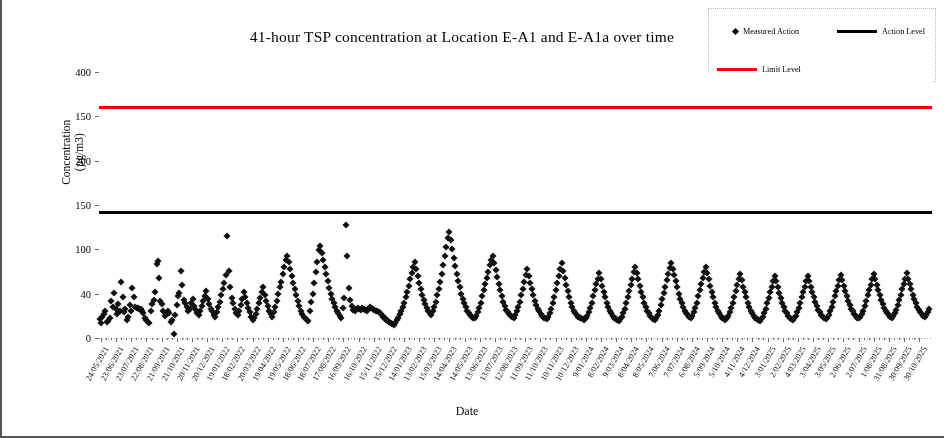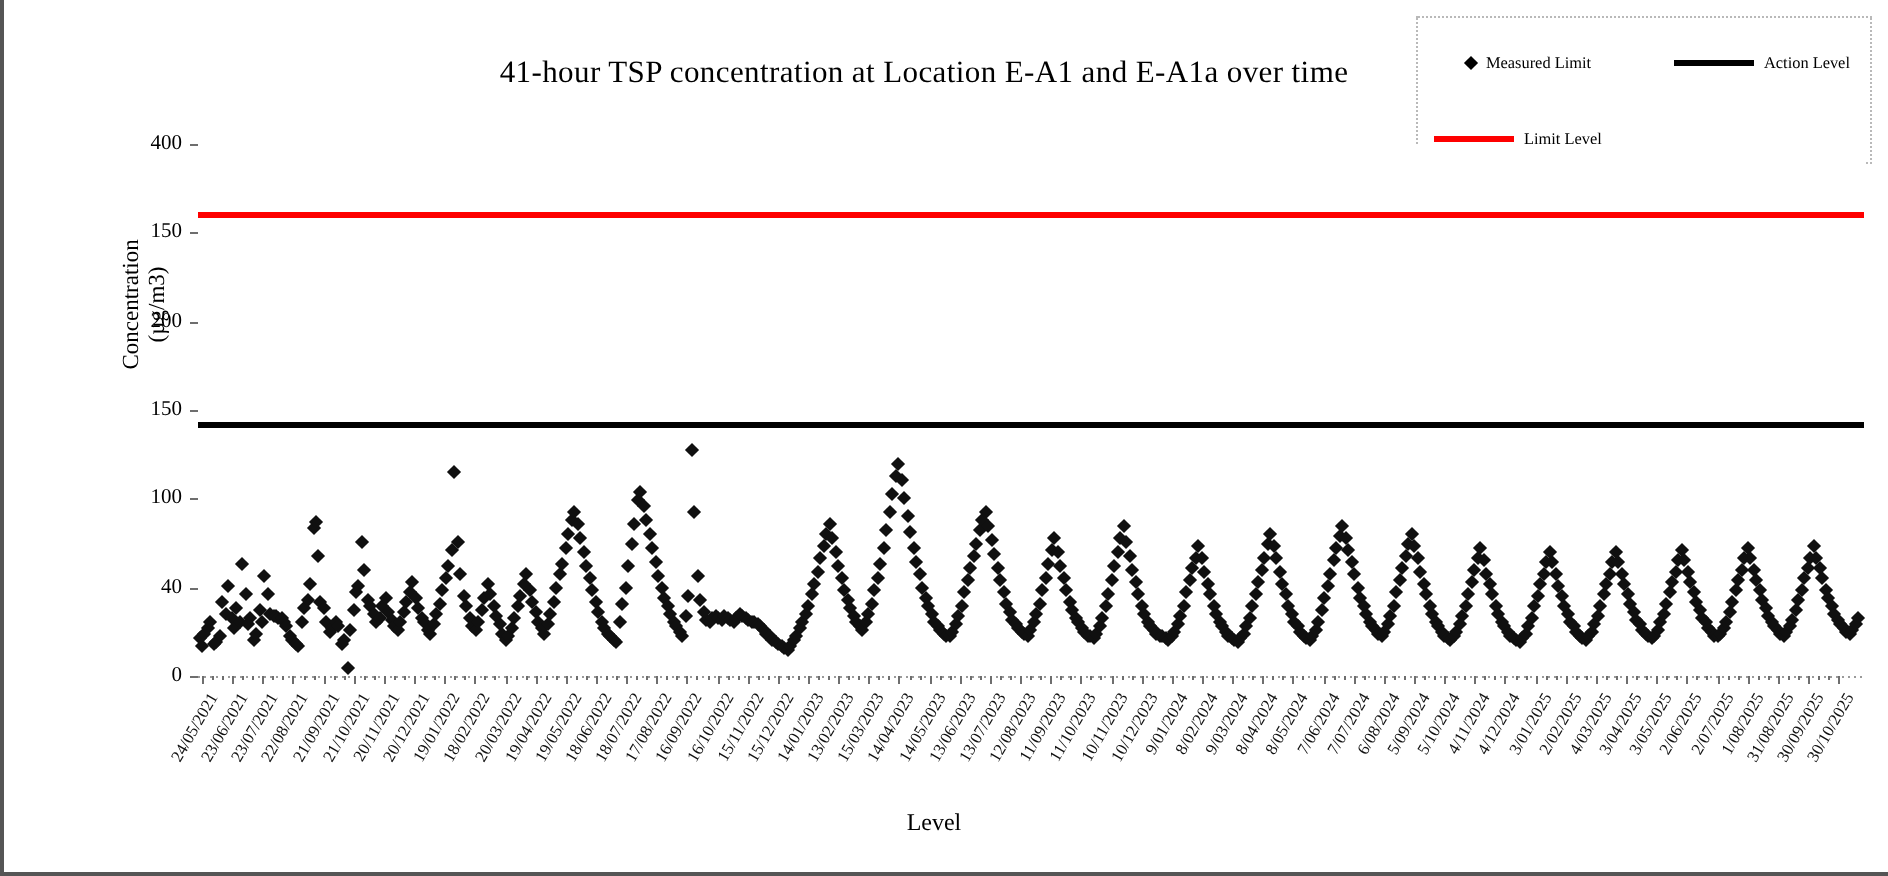--- a/index.html
+++ b/index.html
@@ -58,21 +58,21 @@
 </head>
 <body>
 
 <div id="page">
 
   <div id="chart-title">41-hour TSP concentration at Location E-A1 and E-A1a over time</div>
 
   <div id="legend">
     <div class="lg-row" id="lg-measured">
       <span class="lg-diamond"></span>
-      <span class="lg-label">Measured Limit</span>
+      <span class="lg-label">Measured Action</span>
     </div>
     <div class="lg-row" id="lg-action">
       <span class="lg-line" style="background:#000000;"></span>
       <span class="lg-label">Action Level</span>
     </div>
     <div class="lg-row" id="lg-limit">
       <span class="lg-line" style="background:#fe0000;"></span>
       <span class="lg-label">Limit Level</span>
     </div>
   </div>
@@ -879,15 +879,15 @@
       <div class="xlabel" style="left: 737.944px; top: 345px; width: 60px;">4/03/2025</div>
       <div class="xlabel" style="left: 753.095px; top: 345px; width: 60px;">3/04/2025</div>
       <div class="xlabel" style="left: 768.246px; top: 345px; width: 60px;">3/05/2025</div>
       <div class="xlabel" style="left: 783.397px; top: 345px; width: 60px;">2/06/2025</div>
       <div class="xlabel" style="left: 798.548px; top: 345px; width: 60px;">2/07/2025</div>
       <div class="xlabel" style="left: 813.699px; top: 345px; width: 60px;">1/08/2025</div>
       <div class="xlabel" style="left: 828.85px; top: 345px; width: 60px;">31/08/2025</div>
       <div class="xlabel" style="left: 844.001px; top: 345px; width: 60px;">30/09/2025</div>
       <div class="xlabel" style="left: 859.152px; top: 345px; width: 60px;">30/10/2025</div>
     </div>
-  <div id="xaxis-title">Level</div>
+  <div id="xaxis-title">Date</div>
 
 </div>
 
 </body></html>

